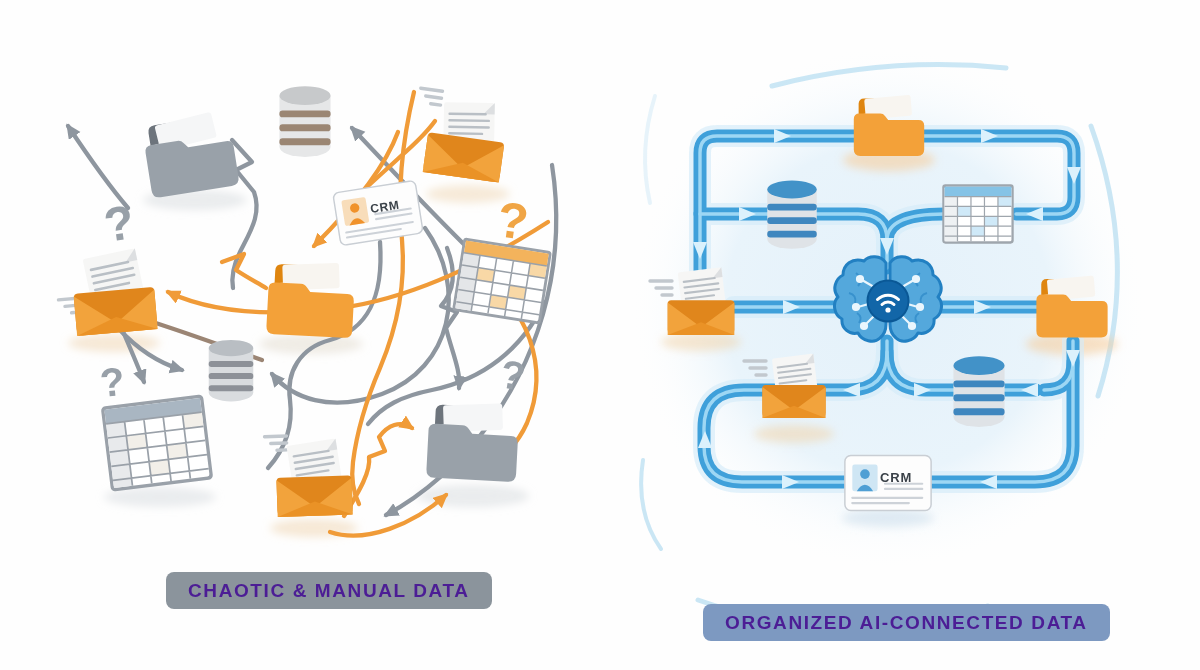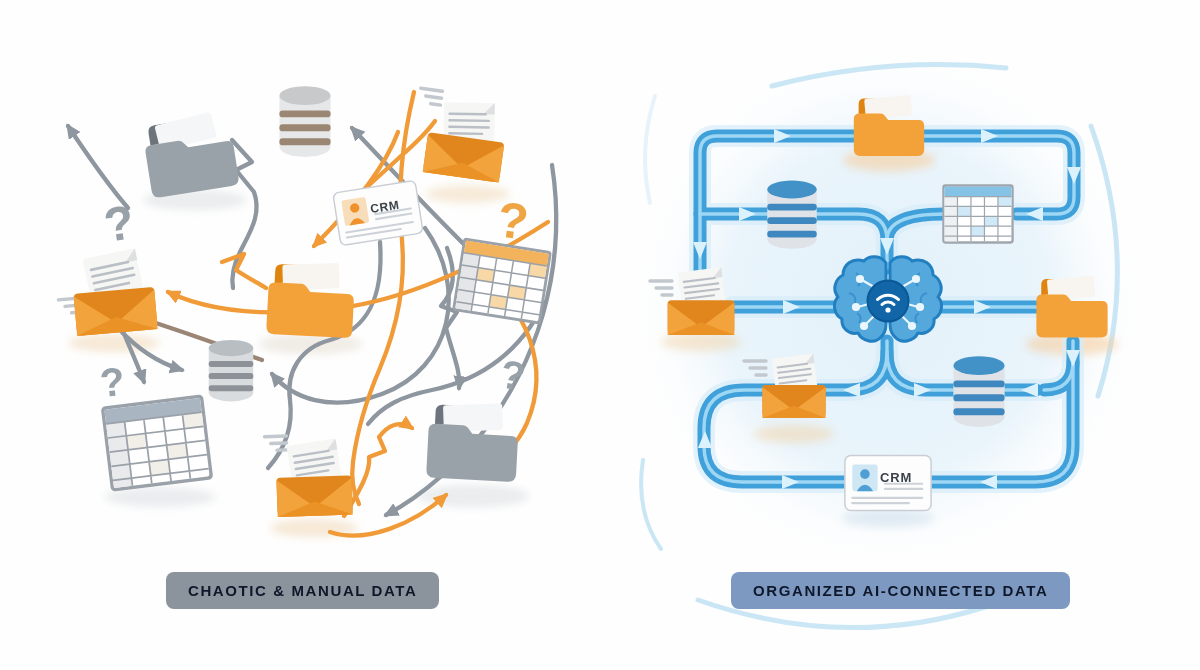--- a/index.html
+++ b/index.html
@@ -1,23 +1,23 @@
 <!DOCTYPE html>
 <html><head>
 <meta charset="utf-8">
 <style>
   html,body{margin:0;padding:0;background:#ffffff;}
   .stage{position:relative;width:1200px;height:670px;background:#fefefe;overflow:hidden;
          font-family:"Liberation Sans",sans-serif;}
   svg{position:absolute;left:0;top:0;}
   .badge{position:absolute;top:572px;height:37px;line-height:37px;border-radius:8px;
-         color:#0f172a;font-weight:700;font-size:15px;letter-spacing:1.6px;text-align:center;
+         color:#4c1d95;font-weight:700;font-size:19px;letter-spacing:1.6px;text-align:center;
          padding:0 22px;white-space:nowrap;}
   .badge-left{left:166px;background:#8b949c;}
-  .badge-right{left:731px;background:#7d99c1;}
+  .badge-right{left:703px;background:#7d99c1;margin-top:32px;}
   
   .folder-gray  {--f-tab:#6d747c;--f-body:#99a1a9;--f-paper:#f5f6f7;}
   .folder-orange{--f-tab:#df850f;--f-body:#f3a139;--f-paper:#f8f5f0;}
   .db-brown {--dt:#c7c9cb;--db:#e6e7e8;--dbd:#9b8673;}
   .db-gray  {--dt:#b9bec3;--db:#d9dcdf;--dbd:#8d9198;}
   .db-blue  {--dt:#4292c8;--db:#dfe3e7;--dbd:#3f87bf;}
   .tbl-orange{--th:#f3b35c;--tg:#9aa1a9;--ta:#f8d8a6;--tc:#e4e6e8;}
   .tbl-gray  {--th:#a9b6c2;--tg:#9aa1a9;--ta:#f2efe9;--tc:#e8eaec;}
   .tbl-blue  {--th:#85c3e6;--tg:#9fa6ad;--ta:#cfe9f8;--tc:#eef1f3;}
   .card-orange{--cav:#f0922b;--cavbg:#f8ddba;}

